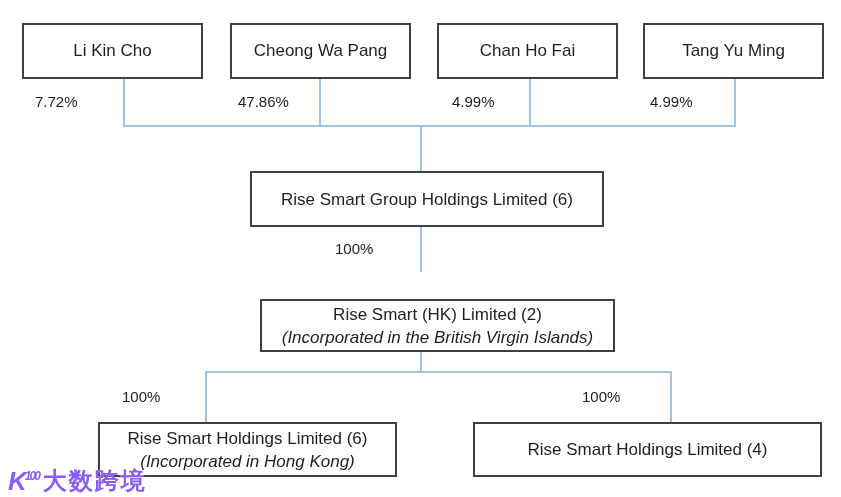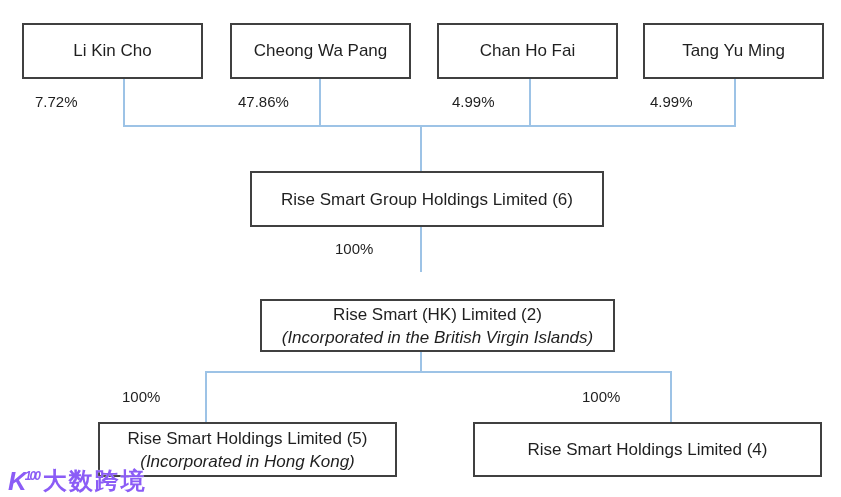--- a/index.html
+++ b/index.html
@@ -114,21 +114,21 @@
 
   <div class="conn" style="left:420px; top:325px; width:2px;   height:48px;"></div>
   <div class="conn" style="left:205px; top:371px; width:467px; height:2px;"></div>
   <div class="conn" style="left:205px; top:371px; width:2px;   height:52px;"></div>
   <div class="conn" style="left:670px; top:371px; width:2px;   height:52px;"></div>
 
   <div class="pct" style="left:122px; top:388px;">100%</div>
   <div class="pct" style="left:582px; top:388px;">100%</div>
 
   <div class="node company" style="left:98px; top:422px; width:299px; height:55px;">
-    <span class="line1">Rise Smart Holdings Limited (5)</span>
+    <span class="line1">Rise Smart Holdings Limited (6)</span>
     <span class="line2">(Incorporated in Hong Kong)</span>
   </div>
 
   <div class="node company" style="left:473px; top:422px; width:349px; height:55px;">
     <span class="line1">Rise Smart Holdings Limited (4)</span>
   </div>
 
   <div class="watermark">
     <span class="wm-logo"><span>K</span><sup>100</sup></span>
     <span class="wm-text">大数跨境</span>

